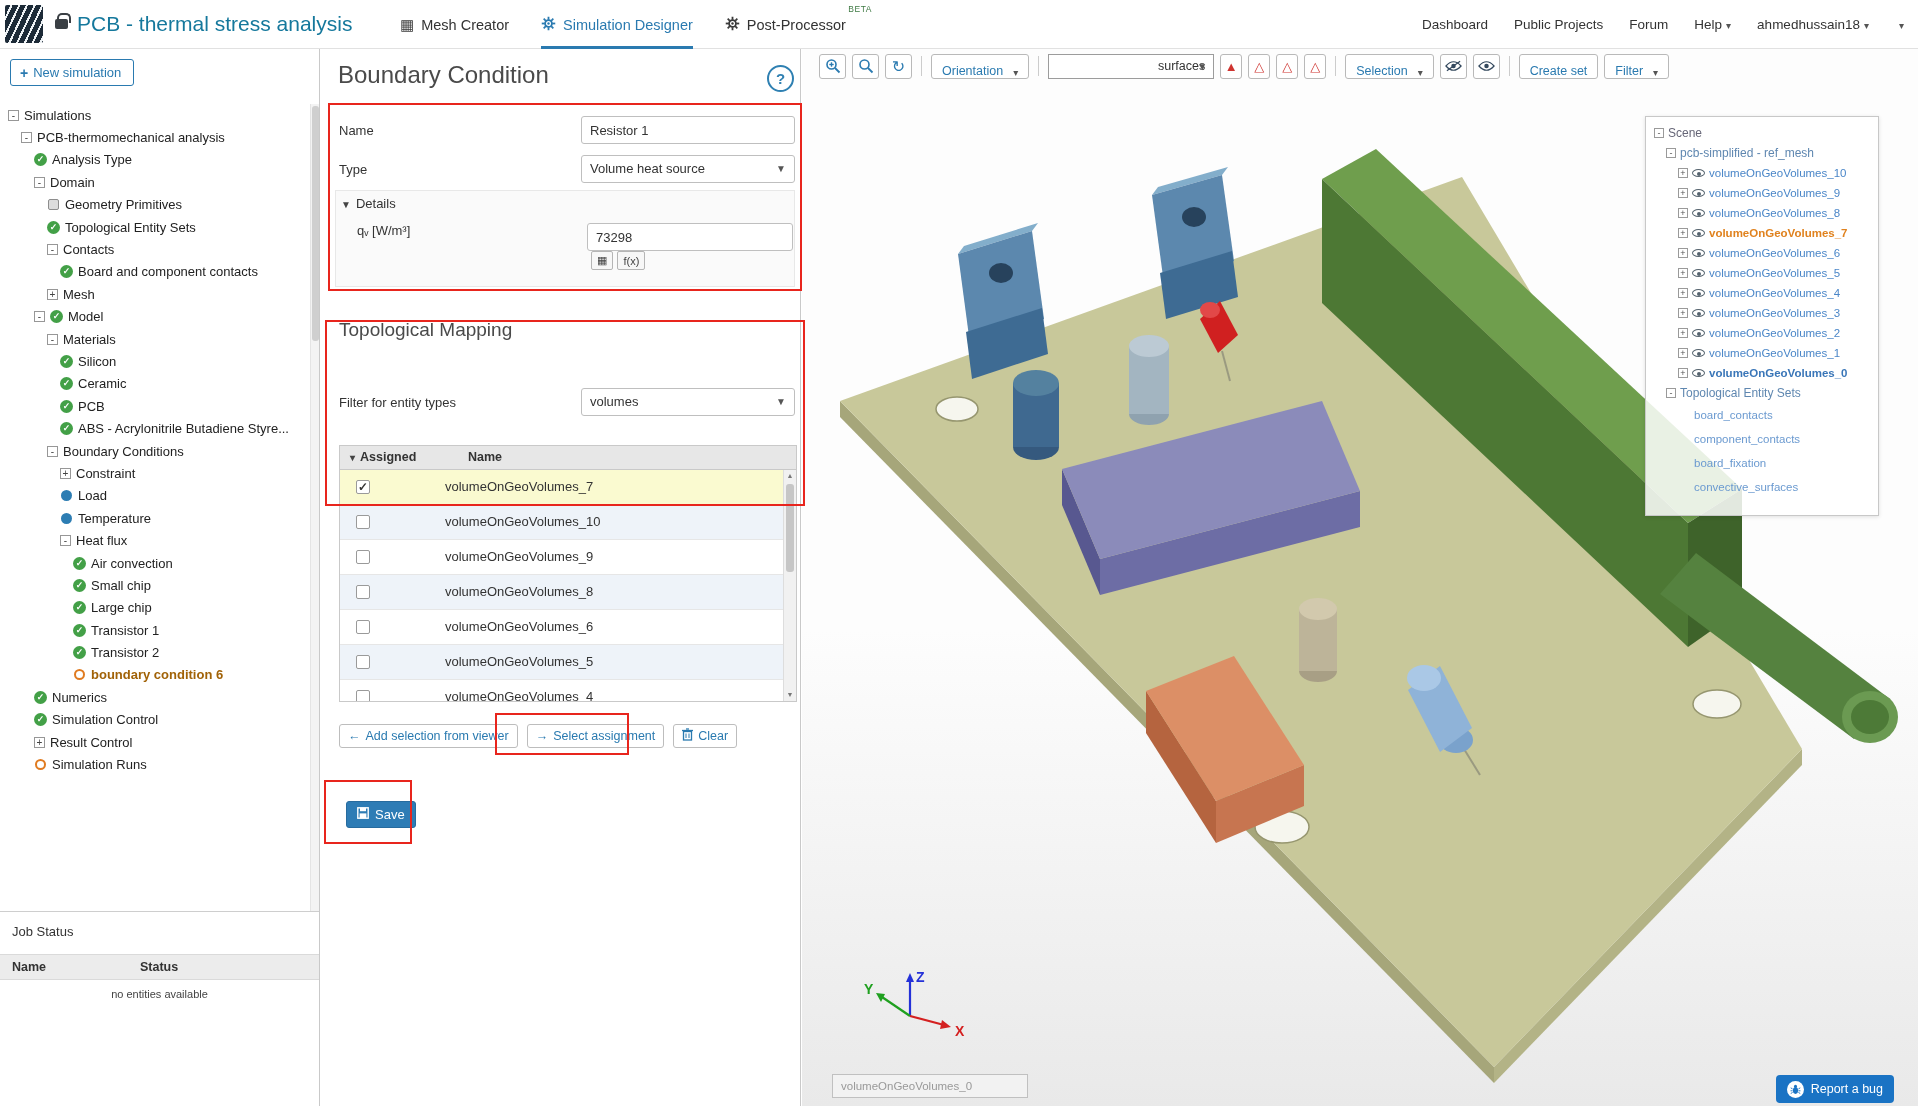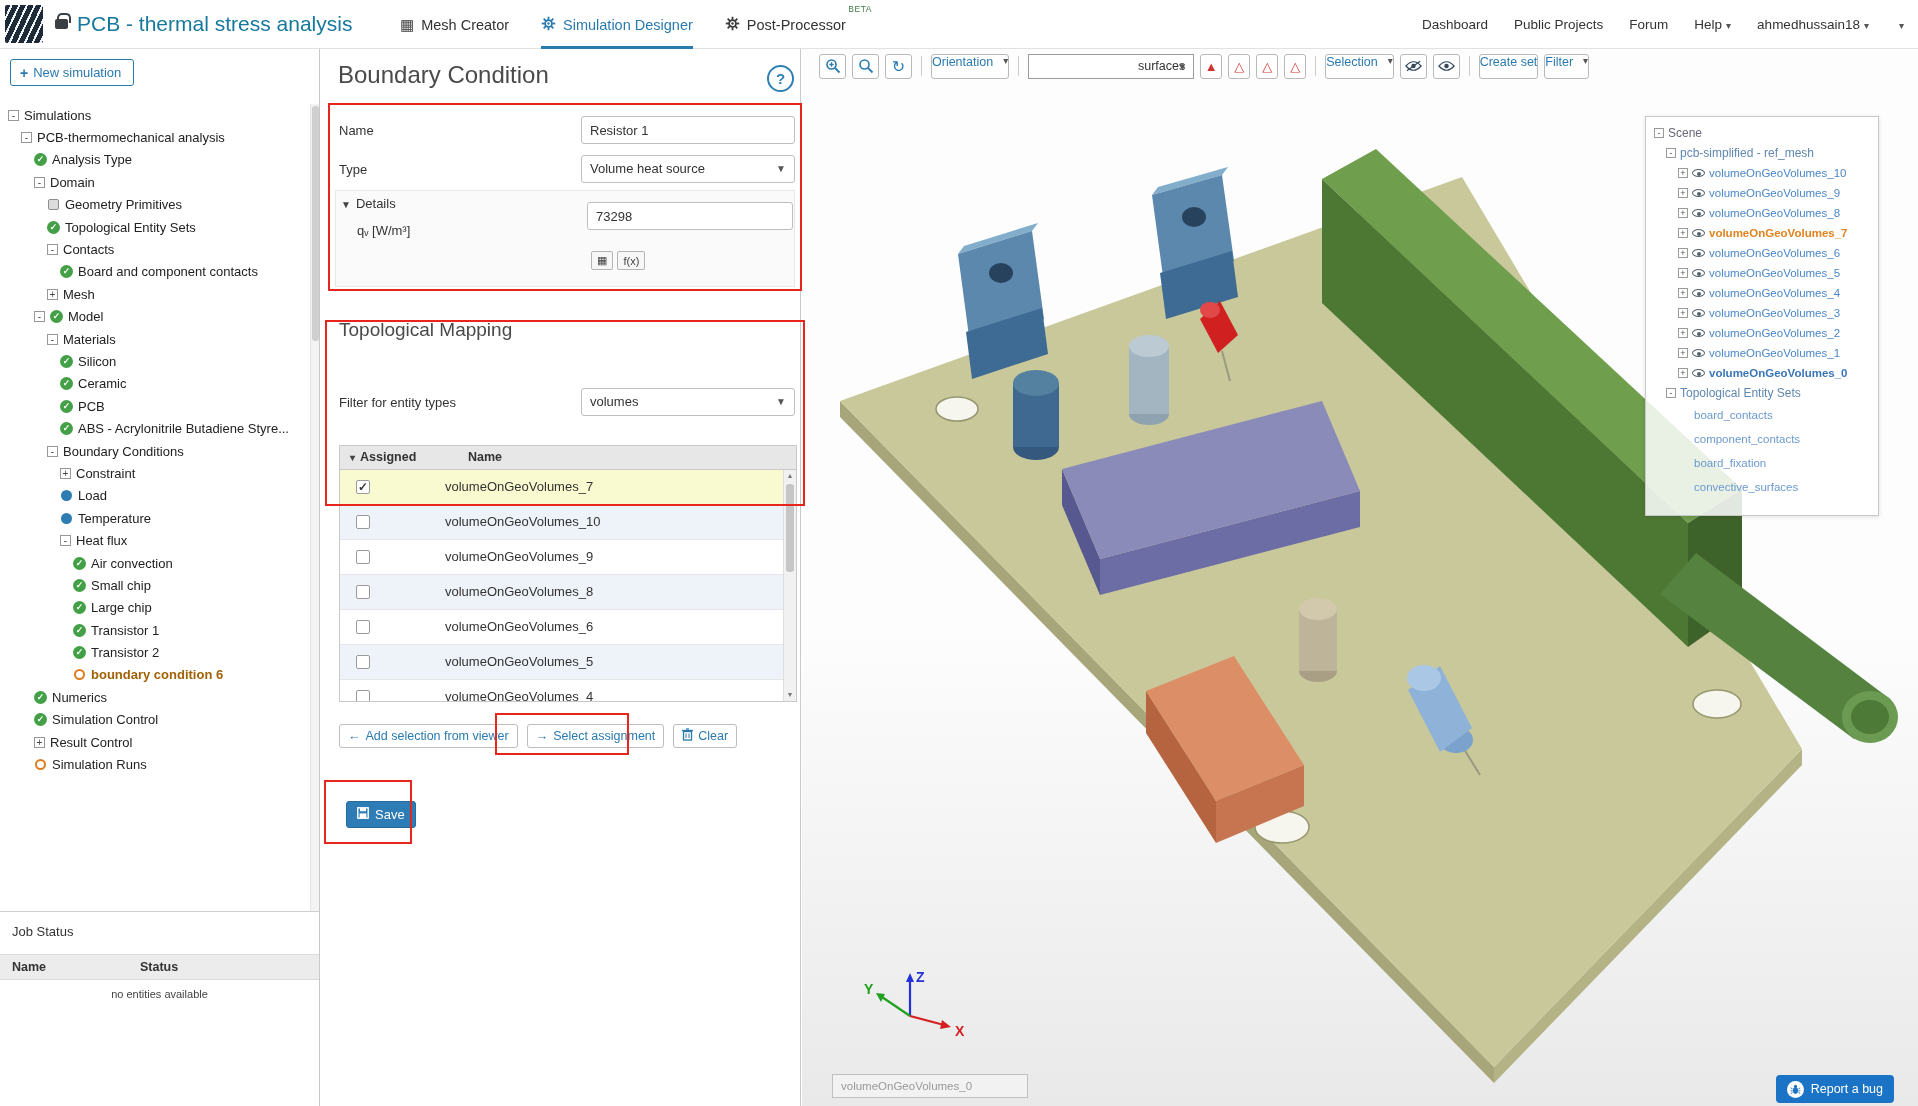--- a/index.html
+++ b/index.html
@@ -94,21 +94,21 @@
   .save-btn { position:absolute; left:25px; top:752px; height:27px; background:#2e7cb5; border:1px solid #276b9e;
     border-radius:3px; color:#fff; font-size:13px; display:inline-flex; align-items:center; gap:6px; padding:0 10px; cursor:pointer; }
 
   
   .viewer { position:absolute; left:802px; top:49px; right:0; bottom:0;
     background:linear-gradient(#fdfdfd 55%, #e9e9e9); overflow:hidden; }
   .vtoolbar { position:absolute; left:17px; top:3px; height:28px; display:flex; align-items:center; gap:6px; z-index:6; }
   .ibtn { width:27px; height:25px; border:1px solid #b9b9b9; border-radius:3px; background:#fff;
     display:inline-flex; align-items:center; justify-content:center; cursor:pointer; color:#2a7ab0; }
   .tbtn { height:25px; border:1px solid #b9b9b9; border-radius:3px; background:#fff; color:#2a7ab0;
-    font-size:12.5px; display:inline-flex; align-items:flex-start; gap:6px; padding:0 0; cursor:pointer; white-space:nowrap; }
+    font-size:12.5px; display:inline-flex; align-items:flex-end; gap:6px; padding:0 10px; cursor:pointer; white-space:nowrap; }
   .vsep { width:1px; height:20px; background:#ccc; margin:0 3px; }
   .vsel { position:relative; width:166px; height:25px; border:1px solid #9c9c9c; background:#fff;
     font-size:12.5px; color:#333; line-height:23px; padding:0 8px; cursor:pointer;text-align:right; }
   .vsel .dcar { position:absolute; right:6px; top:0; font-size:10px; color:#555; }
   .tri { font-size:13px; color:#cf3430; line-height:1; }
   .scene-svg { position:absolute; left:0; top:0; z-index:1; }
   .stree { position:absolute; left:843px; top:67px; width:234px; height:400px;
     background:rgba(255,255,255,.85); border:1px solid #c8c8c8; box-shadow:0 1px 4px rgba(0,0,0,.12);
     z-index:5; padding-top:6px; font-size:12px; overflow:hidden; }
   .srow { display:flex; align-items:center; height:20px; cursor:pointer; white-space:nowrap; }
@@ -342,21 +342,21 @@
 
   <div class="flabel" style="top:113px">Type</div>
   <div class="dsel" style="top:106px">
     <span>Volume heat source</span>
     <span class="dcar">▼</span>
   </div>
 
   <div class="details-box"></div>
   <div class="flabel" style="top:147px;left:20px"><span class="sec-car">▼</span><span>Details</span></div>
   <div class="flabel" style="top:174px;left:36px">qᵥ [W/m³]</div>
-  <input class="inp" style="top: 153px; left: 266px; width: 206px;" value="73298">
+  <input class="inp" style="top: 174px; left: 266px; width: 206px;" value="73298">
   <div style="position:absolute;left:270px;top:202px;display:flex;gap:4px">
     <span class="mini-btn">
         <span>▦</span>
       </span>
     <span class="mini-btn">
         <span>f(x)</span>
       </span>
   </div>
 
   <div class="topo-title">Topological Mapping</div>

